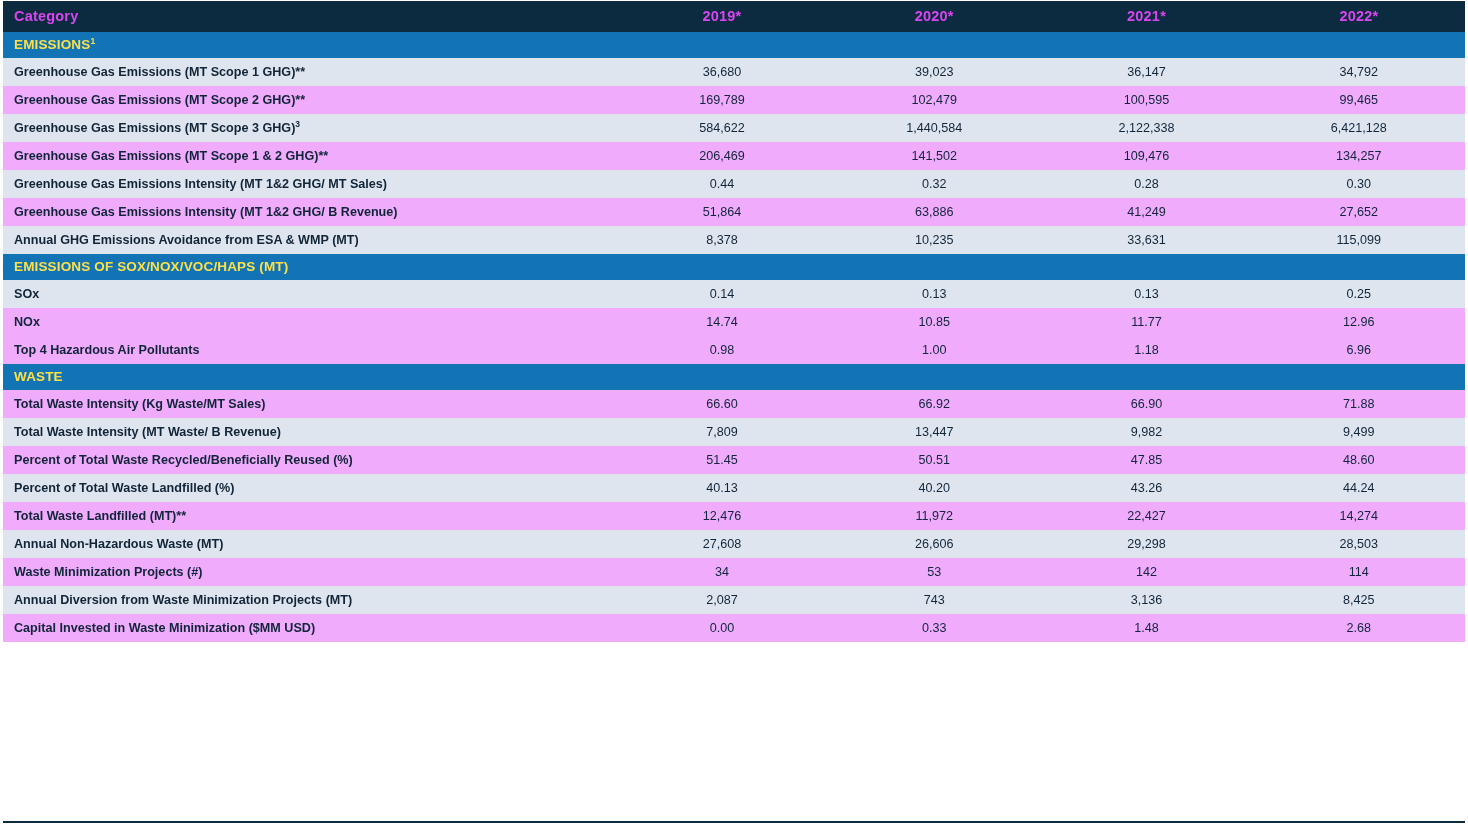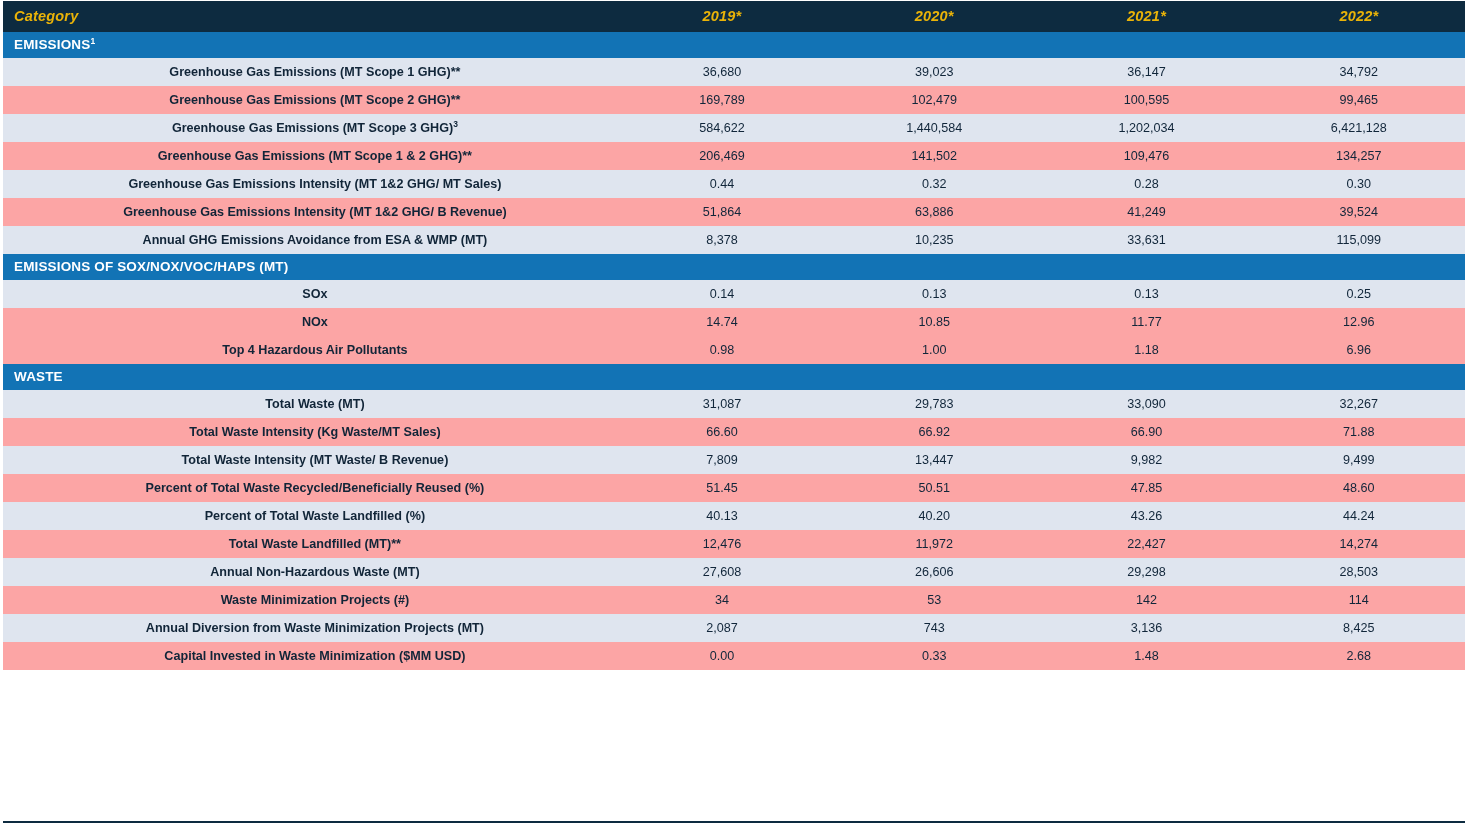--- a/index.html
+++ b/index.html
@@ -23,61 +23,60 @@
   table.esg {
     border-collapse: collapse;
     width: 1462px;
     margin: 1px 3px 0 3px;
     table-layout: fixed;
   }
   col.c-cat { width: 612px; }
   col.c-yr  { width: 212px; }
   tr.head-row {
     background: #0d2b40;
-    color: #eab308;
-    font-style: italic;
+    color: #d946ef;
   }
   tr.head-row th {
     font-size: 14.5px;
     font-weight: bold;
     padding: 7px 0 8px 0;
     text-align: center;
     letter-spacing: 0.2px;
   }
   tr.head-row th.cat {
     text-align: left;
     padding-left: 11px;
   }
   tr.section-row td {
     background: #1273b5;
-    color: #ffffff;
+    color: #fde047;
     font-size: 13.5px;
     font-weight: bold;
     padding: 5px 0 6px 11px;
     letter-spacing: 0.15px;
   }
   tr.data-row td {
     font-size: 12.6px;
     color: #11263a;
     padding: 7px 0 7px 0;
     text-align: center;
     vertical-align: middle;
   }
   tr.data-row td.cat {
-    text-align: center;
+    text-align: left;
     padding-left: 11px;
     font-weight: bold;
     font-size: 12.6px;
     color: #112538;
   }
   tr.data-row.alt td {
     background: #dfe5ef;
   }
   tr.data-row.plain td {
-    background: #fca5a5;
+    background: #f0abfc;
     margin-top: 24px;
   }
   sup {
     font-size: 8.5px;
     vertical-align: super;
     line-height: 0;
   }
   .bottom-rule {
     position: absolute;
     left: 3px;
@@ -132,21 +131,21 @@
           <td class="cat">Greenhouse Gas Emissions (MT Scope 2 GHG)**</td>
           <td>169,789</td>
           <td>102,479</td>
           <td>100,595</td>
           <td>99,465</td>
         </tr>
         <tr class="data-row alt">
           <td class="cat">Greenhouse Gas Emissions (MT Scope 3 GHG)<sup>3</sup></td>
           <td>584,622</td>
           <td>1,440,584</td>
-          <td>1,202,034</td>
+          <td>2,122,338</td>
           <td>6,421,128</td>
         </tr>
         <tr class="data-row plain">
           <td class="cat">Greenhouse Gas Emissions (MT Scope 1 &amp; 2 GHG)**</td>
           <td>206,469</td>
           <td>141,502</td>
           <td>109,476</td>
           <td>134,257</td>
         </tr>
         <tr class="data-row alt">
@@ -154,21 +153,21 @@
           <td>0.44</td>
           <td>0.32</td>
           <td>0.28</td>
           <td>0.30</td>
         </tr>
         <tr class="data-row plain">
           <td class="cat">Greenhouse Gas Emissions Intensity (MT 1&amp;2 GHG/ B Revenue)</td>
           <td>51,864</td>
           <td>63,886</td>
           <td>41,249</td>
-          <td>39,524</td>
+          <td>27,652</td>
         </tr>
         <tr class="data-row alt">
           <td class="cat">Annual GHG Emissions Avoidance from ESA &amp; WMP (MT)</td>
           <td>8,378</td>
           <td>10,235</td>
           <td>33,631</td>
           <td>115,099</td>
         </tr>
         <tr class="section-row">
           <td colspan="5">EMISSIONS OF SOX/NOX/VOC/HAPS (MT)</td>
@@ -189,27 +188,20 @@
         </tr>
         <tr class="data-row plain">
           <td class="cat">Top 4 Hazardous Air Pollutants</td>
           <td>0.98</td>
           <td>1.00</td>
           <td>1.18</td>
           <td>6.96</td>
         </tr>
         <tr class="section-row">
           <td colspan="5">WASTE</td>
-        </tr>
-        <tr class="data-row alt">
-          <td class="cat">Total Waste (MT)</td>
-          <td>31,087</td>
-          <td>29,783</td>
-          <td>33,090</td>
-          <td>32,267</td>
         </tr>
         <tr class="data-row plain">
           <td class="cat">Total Waste Intensity (Kg Waste/MT Sales)</td>
           <td>66.60</td>
           <td>66.92</td>
           <td>66.90</td>
           <td>71.88</td>
         </tr>
         <tr class="data-row alt">
           <td class="cat">Total Waste Intensity (MT Waste/ B Revenue)</td>

